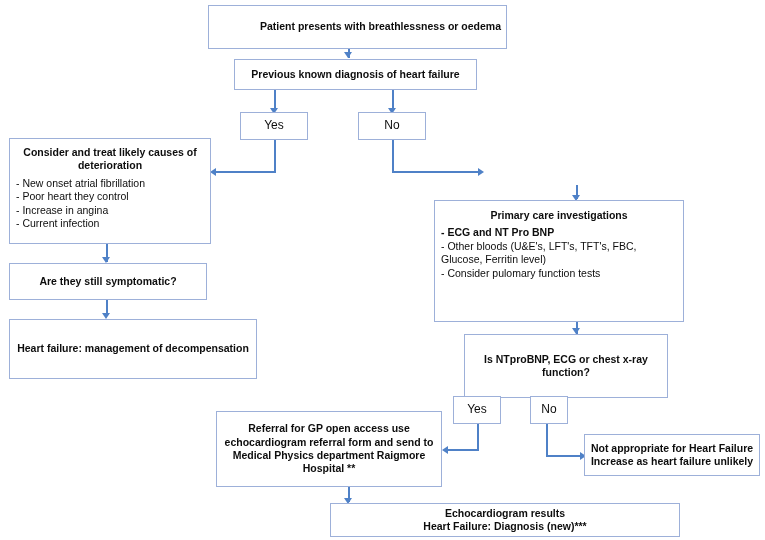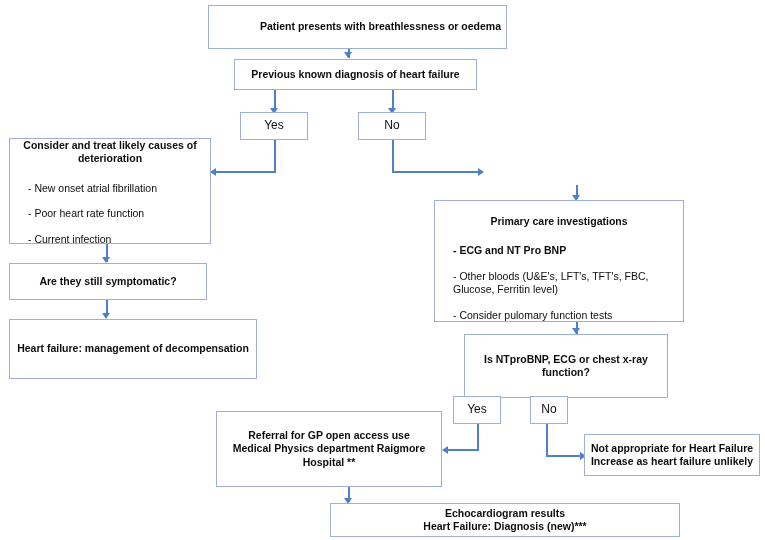--- a/index.html
+++ b/index.html
@@ -36,21 +36,21 @@
     font-weight: bold;
   }
   .node ul.lines {
     list-style: none;
     margin: 0;
     padding: 0 6px;
     text-align: left;
     font-weight: normal;
   }
   .node ul.lines li {
-    margin: 12px;
+    margin: 0;
     padding: 0;
   }
   .node ul.lines li.b {
     font-weight: bold;
   }
   .small-label {
     font-weight: normal;
     font-size: 12px;
     text-align: center;
   }
@@ -144,39 +144,40 @@
   </div>
 
   <div class="node" style="left:240px; top:112px; width:68px; height:28px;">
     <div class="ctr small-label">Yes</div>
   </div>
 
   <div class="node" style="left:358px; top:112px; width:68px; height:28px;">
     <div class="ctr small-label">No</div>
   </div>
 
-  <div class="node" style="left:9px; top:138px; width:202px; height:106px; justify-content:flex-start; ">
+  <div class="node" style="left:9px; top:138px; width:202px; height:106px; justify-content:flex-start; padding-top:7px;">
     <div class="ctr bold">Consider and treat likely causes of deterioration</div>
     <ul class="lines" style="margin-top:4px;">
       <li>- New onset atrial fibrillation</li>
-      <li>- Poor heart rate function</li>
+      <li>- Poor heart they control</li>
+      <li>- Increase in angina</li>
       <li>- Current infection</li>
     </ul>
   </div>
 
   <div class="node" style="left:9px; top:263px; width:198px; height:37px;">
     <div class="ctr bold">Are they still symptomatic?</div>
   </div>
 
   <div class="node" style="left:9px; top:319px; width:248px; height:60px;">
     <div class="ctr bold">Heart failure: management of decompensation</div>
   </div>
 
 
-  <div class="node" style="left:434px; top:200px; width:250px; height:122px; justify-content:flex-start; padding-top:14px;">
+  <div class="node" style="left:434px; top:200px; width:250px; height:122px; justify-content:flex-start; padding-top:8px;">
     <div class="ctr bold">Primary care investigations</div>
     <ul class="lines" style="margin-top:4px;">
       <li class="b">- ECG and NT Pro BNP</li>
       <li>- Other bloods (U&amp;E's, LFT's, TFT's, FBC, Glucose, Ferritin level)</li>
       <li>- Consider pulomary function tests</li>
     </ul>
   </div>
 
   <div class="node" style="left:464px; top:334px; width:204px; height:64px;">
     <div class="ctr bold">Is NTproBNP, ECG or chest x-ray</div>
@@ -186,20 +187,21 @@
   <div class="node" style="left:453px; top:396px; width:48px; height:28px;">
     <div class="ctr small-label">Yes</div>
   </div>
 
   <div class="node" style="left:530px; top:396px; width:38px; height:28px;">
     <div class="ctr small-label">No</div>
   </div>
 
   <div class="node" style="left:216px; top:411px; width:226px; height:76px;">
     <div class="ctr bold">Referral for GP open access use</div>
+    <div class="ctr bold">echocardiogram referral form and send to</div>
     <div class="ctr bold">Medical Physics department Raigmore</div>
     <div class="ctr bold">Hospital **</div>
   </div>
 
   <div class="node" style="left:584px; top:434px; width:176px; height:42px;">
     <div class="ctr bold">Not appropriate for Heart Failure</div>
     <div class="ctr bold">Increase as heart failure unlikely</div>
   </div>
 
   <div class="node" style="left:330px; top:503px; width:350px; height:34px;">

